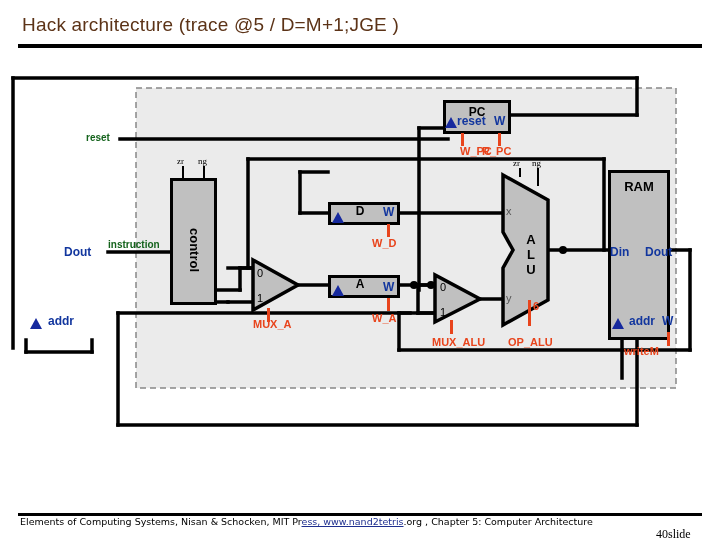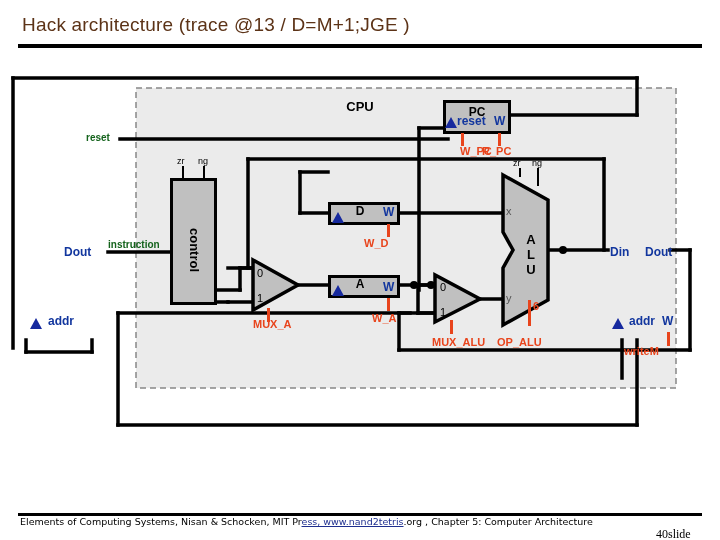--- a/index.html
+++ b/index.html
@@ -68,21 +68,21 @@
   }
   .ctrllabel{
     position:absolute;font-size:11px;font-weight:bold;color:#e8441c;
     white-space:nowrap;
   }
   .greenlabel{
     position:absolute;font-size:10px;font-weight:bold;color:#14631c;
     white-space:nowrap;
   }
   .tinylabel{
-    position:absolute;font-family:Liberation Sans, sans-serif;
+    position:absolute;font-family:Liberation Serif, serif;
     font-size:9px;color:#000;white-space:nowrap;
   }
   .alulabel{
     position:absolute;font-size:13px;font-weight:bold;color:#000;
     text-align:center;line-height:15px;
   }
   .muxnum{
     position:absolute;font-size:11px;color:#000;
   }
   .xylabel{
@@ -91,21 +91,21 @@
   .sixlabel{
     position:absolute;font-size:11px;font-weight:bold;color:#e8441c;
   }
   .redstub{position:absolute;width:3px;background:#e8441c;}
 </style>
 </head>
 <body>
 
 <div id="stage">
 
-  <div id="title-text">Hack architecture (trace @13 / D=M+1;JGE )</div>
+  <div id="title-text">Hack architecture (trace @5 / D=M+1;JGE )</div>
   <div id="title-rule"></div>
 
   <svg id="wires" viewBox="0 0 720 540">
 
     <rect x="136" y="88" width="540" height="300" fill="#ebebeb" stroke="#888888" stroke-width="1.5" stroke-dasharray="6,4"></rect>
 
     <g stroke="#000000" stroke-width="3.5" fill="none" stroke-linecap="square">
 
       <path d="M 13,78 L 13,348"></path>
       <path d="M 13,78 L 637,78"></path>
@@ -183,26 +183,28 @@
     <circle cx="431" cy="285" r="4" fill="#000"></circle>
     <circle cx="563" cy="250" r="4" fill="#000"></circle>
 
     <polygon points="503,175 548,200 548,300 503,325 503,268 513,250 503,232" fill="#c0c0c0" stroke="#000" stroke-width="3.5"></polygon>
 
     <polygon points="253,260 253,310 298,285" fill="#c0c0c0" stroke="#000" stroke-width="3.5"></polygon>
 
     <polygon points="435,275 435,322 480,299" fill="#c0c0c0" stroke="#000" stroke-width="3.5"></polygon>
   </svg>
 
-  <div class="boxtitle" style="left:300px;top:99px;width:120px;">CPU</div>
 
   <div class="port" style="left:64px;top:245px;">Dout</div>
   <div class="clk" style="left:30px;top:318px;"></div>
   <div class="port" style="left:48px;top:314px;">addr</div>
 
+  <div class="box" style="left:608px;top:170px;width:62px;height:170px;">
+    <div class="boxtitle" style="top:6px;">RAM</div>
+  </div>
   <div class="port" style="left:610px;top:245px;">Din</div>
   <div class="port" style="left:645px;top:245px;">Dout</div>
   <div class="clk" style="left:612px;top:318px;"></div>
   <div class="port" style="left:629px;top:314px;">addr</div>
   <div class="port" style="left:662px;top:314px;">W</div>
   <div class="redstub" style="left:667px;top:332px;height:14px;"></div>
   <div class="ctrllabel" style="left:624px;top:345px;">writeM</div>
 
   <div class="box" style="left:170px;top:178px;width:47px;height:127px;"></div>
   <div class="vlabel" style="left:187px;top:228px;">control</div>
@@ -218,21 +220,21 @@
   <div class="redstub" style="left:461px;top:133px;height:13px;"></div>
   <div class="redstub" style="left:498px;top:133px;height:13px;"></div>
   <div class="ctrllabel" style="left:462px;top:145px;margin-left:20px;">R_PC</div>
   <div class="ctrllabel" style="left:460px;top:145px;">W_PC</div>
 
   <div class="box" style="left:328px;top:202px;width:72px;height:23px;"></div>
   <div class="clk" style="left:332px;top:212px;"></div>
   <div class="boxtitle" style="left:340px;top:204px;width:40px;font-size:12px;">D</div>
   <div class="port" style="left:383px;top:205px;">W</div>
   <div class="redstub" style="left:387px;top:224px;height:13px;"></div>
-  <div class="ctrllabel" style="left:364px;top:237px;">W_D</div>
+  <div class="ctrllabel" style="left:372px;top:237px;">W_D</div>
 
   <div class="box" style="left:328px;top:275px;width:72px;height:23px;"></div>
   <div class="clk" style="left:332px;top:285px;"></div>
   <div class="boxtitle" style="left:340px;top:277px;width:40px;font-size:12px;">A</div>
   <div class="port" style="left:383px;top:280px;">W</div>
   <div class="redstub" style="left:387px;top:298px;height:13px;"></div>
   <div class="ctrllabel" style="left:372px;top:312px;">W_A</div>
 
   <div class="muxnum" style="left:257px;top:267px;">0</div>
   <div class="muxnum" style="left:257px;top:292px;">1</div>
@@ -248,21 +250,21 @@
     <div>A</div>
     <div>L</div>
     <div>U</div>
   </div>
   <div class="xylabel" style="left:506px;top:205px;">x</div>
   <div class="xylabel" style="left:506px;top:292px;">y</div>
   <div class="tinylabel" style="left:513px;top:158px;">zr</div>
   <div class="tinylabel" style="left:532px;top:158px;">ng</div>
   <div class="redstub" style="left:528px;top:300px;height:26px;"></div>
   <div class="sixlabel" style="left:533px;top:300px;">6</div>
-  <div class="ctrllabel" style="left:497px;top:336px;">OP_ALU</div>
+  <div class="ctrllabel" style="left:508px;top:336px;">OP_ALU</div>
 
   <div class="greenlabel" style="left:86px;top:132px;">reset</div>
   <div class="greenlabel" style="left:108px;top:239px;">instruction</div>
 
   <div id="footer-rule"></div>
   <div id="footer-text"><span>Elements of Computing Systems, Nisan &amp; Schocken, MIT Pr</span><span class="lnk">ess, www.nand2tetris</span><span>.org , Chapter 5: Computer Architecture</span></div>
   <div id="slide-no">40slide</div>
 
 </div>
 

